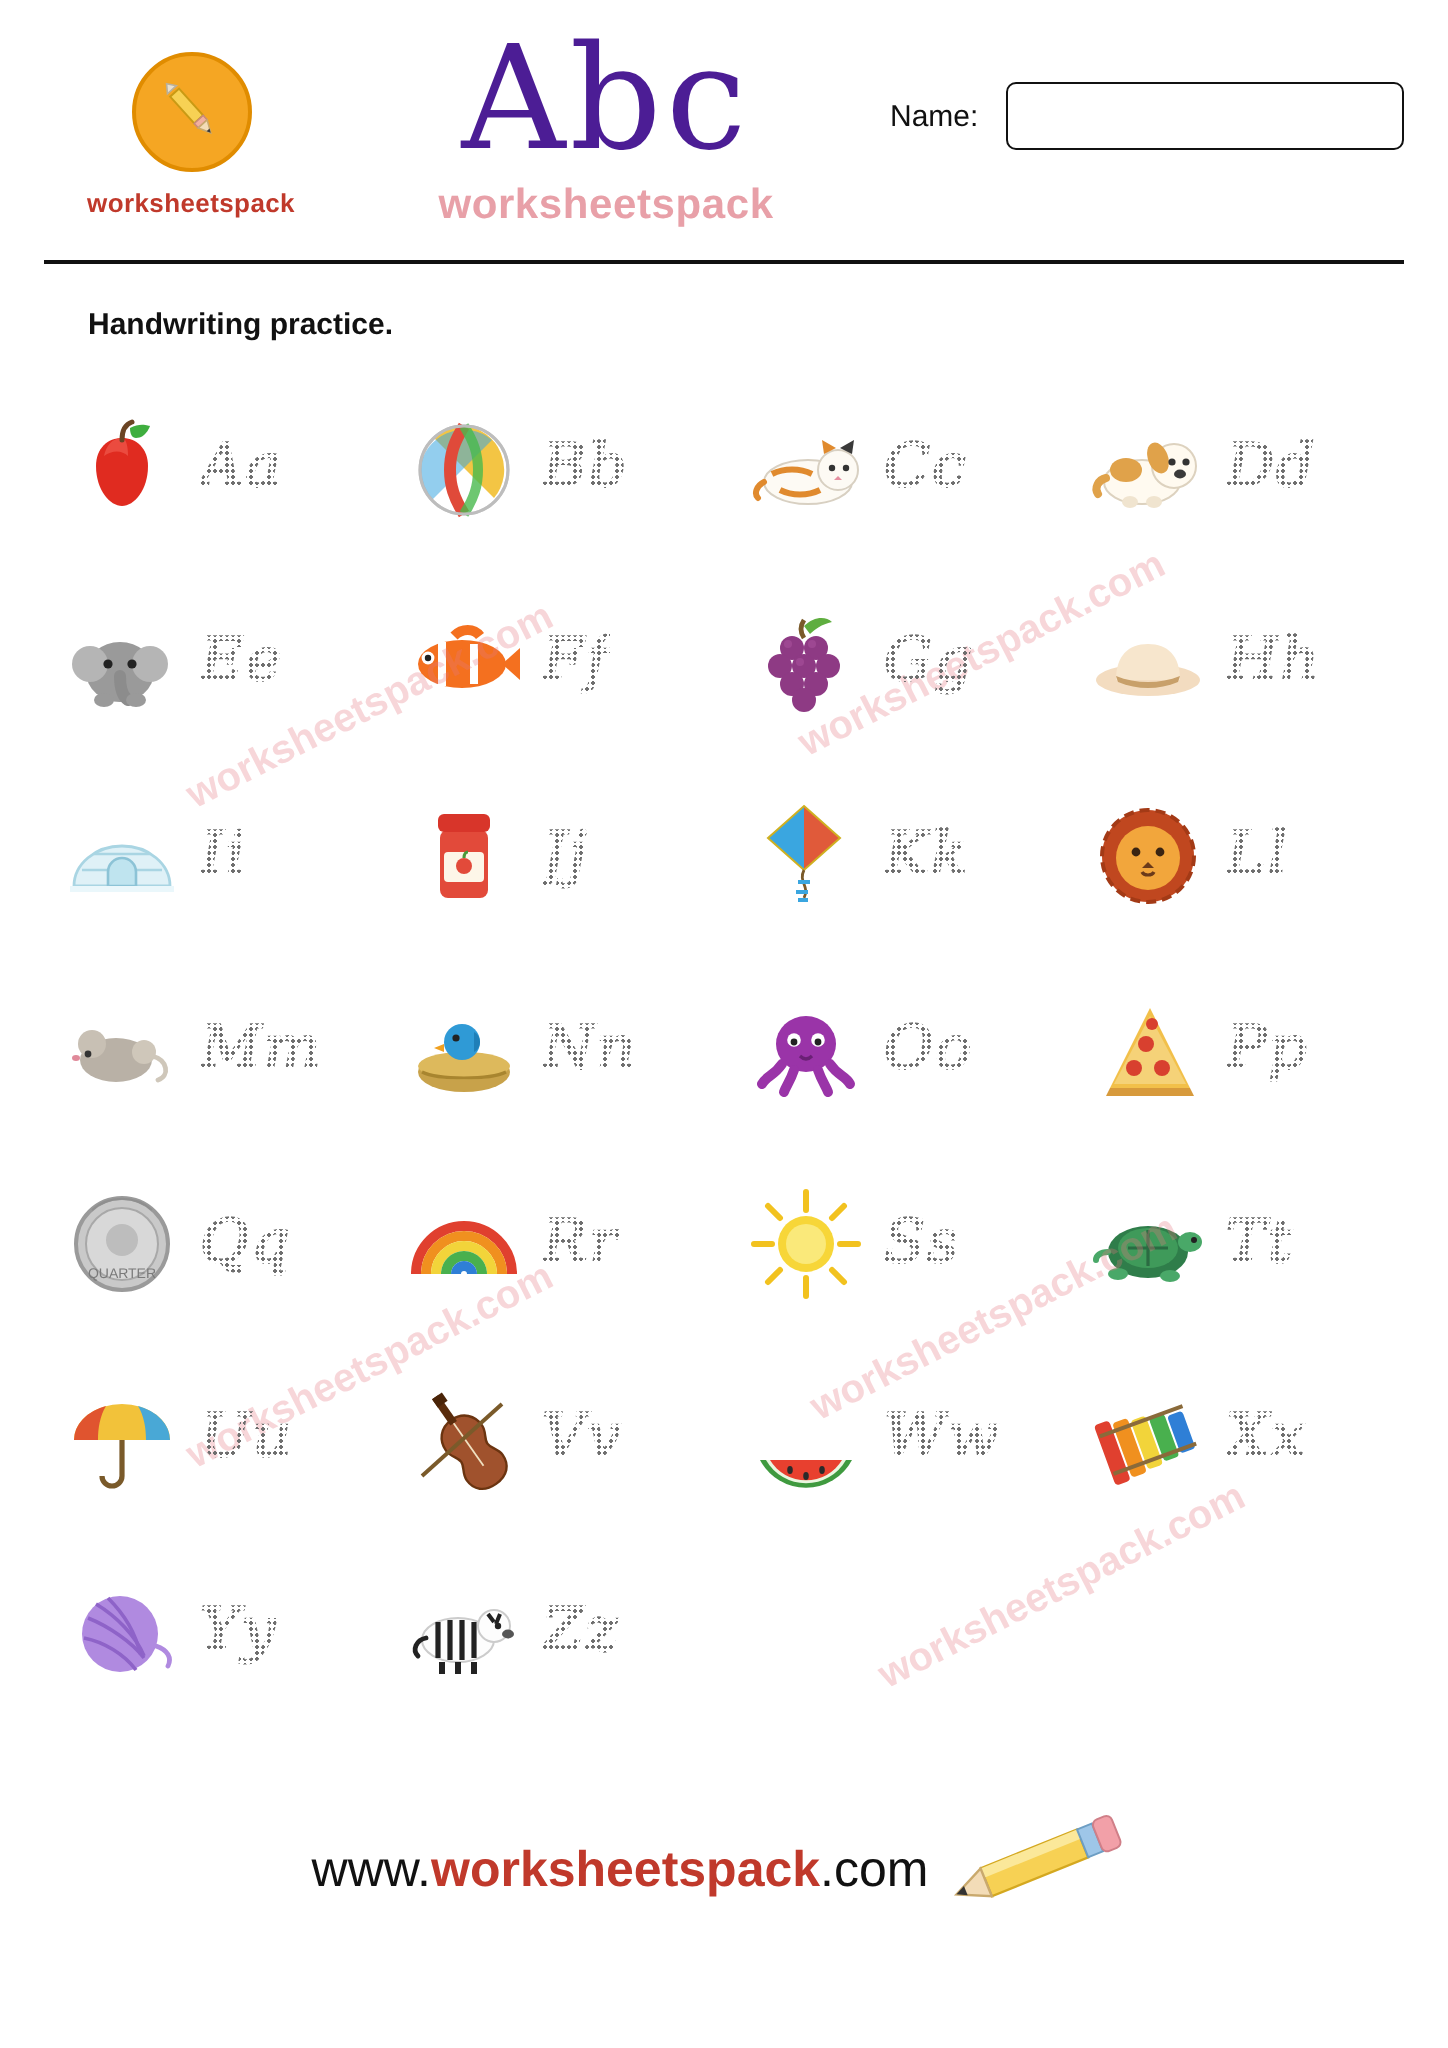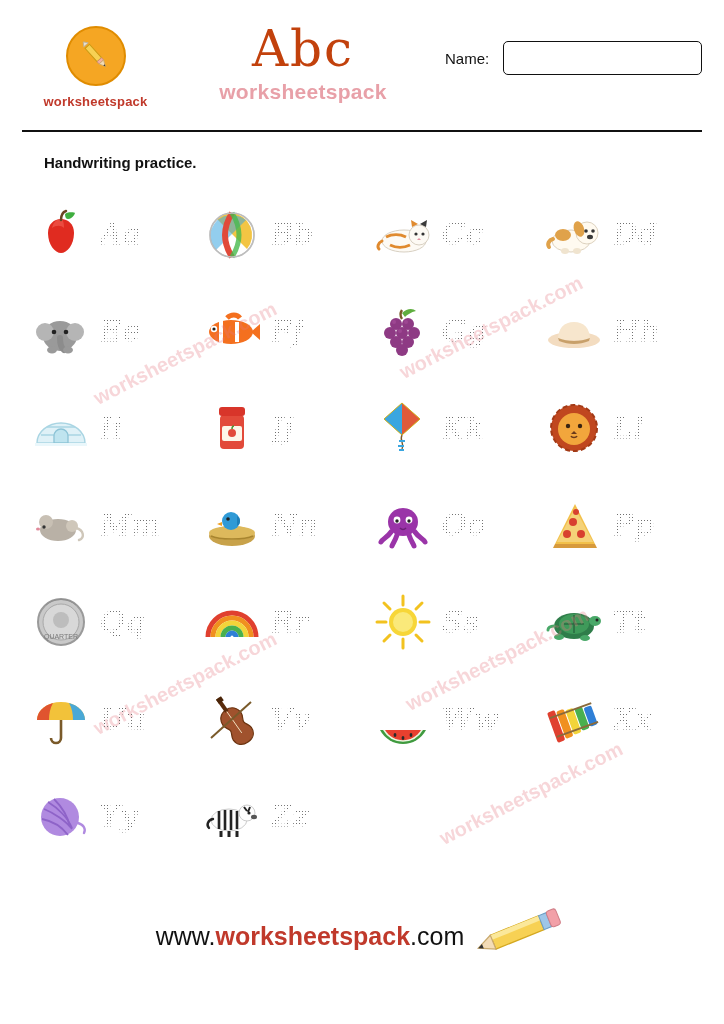--- a/index.html
+++ b/index.html
@@ -57,24 +57,24 @@
     color: #c0392b;
     letter-spacing: .2px;
   }
   .title-block {
     flex: 0 0 260px;
     text-align: center;
     margin-left: 4px;
   }
   .big-abc {
     font-family: "DejaVu Serif", "Liberation Serif", serif;
-    font-size: 50px;
+    font-size: 72px;
     line-height: 1;
     letter-spacing: 2px;
-    color: #c2410c;
+    color: #4c1d95;
   }
   .brand-sub {
     margin-top: 6px;
     font-size: 21px;
     font-weight: bold;
     color: #e8a0a8;
     letter-spacing: .3px;
   }
   .fields {
     flex: 1;

